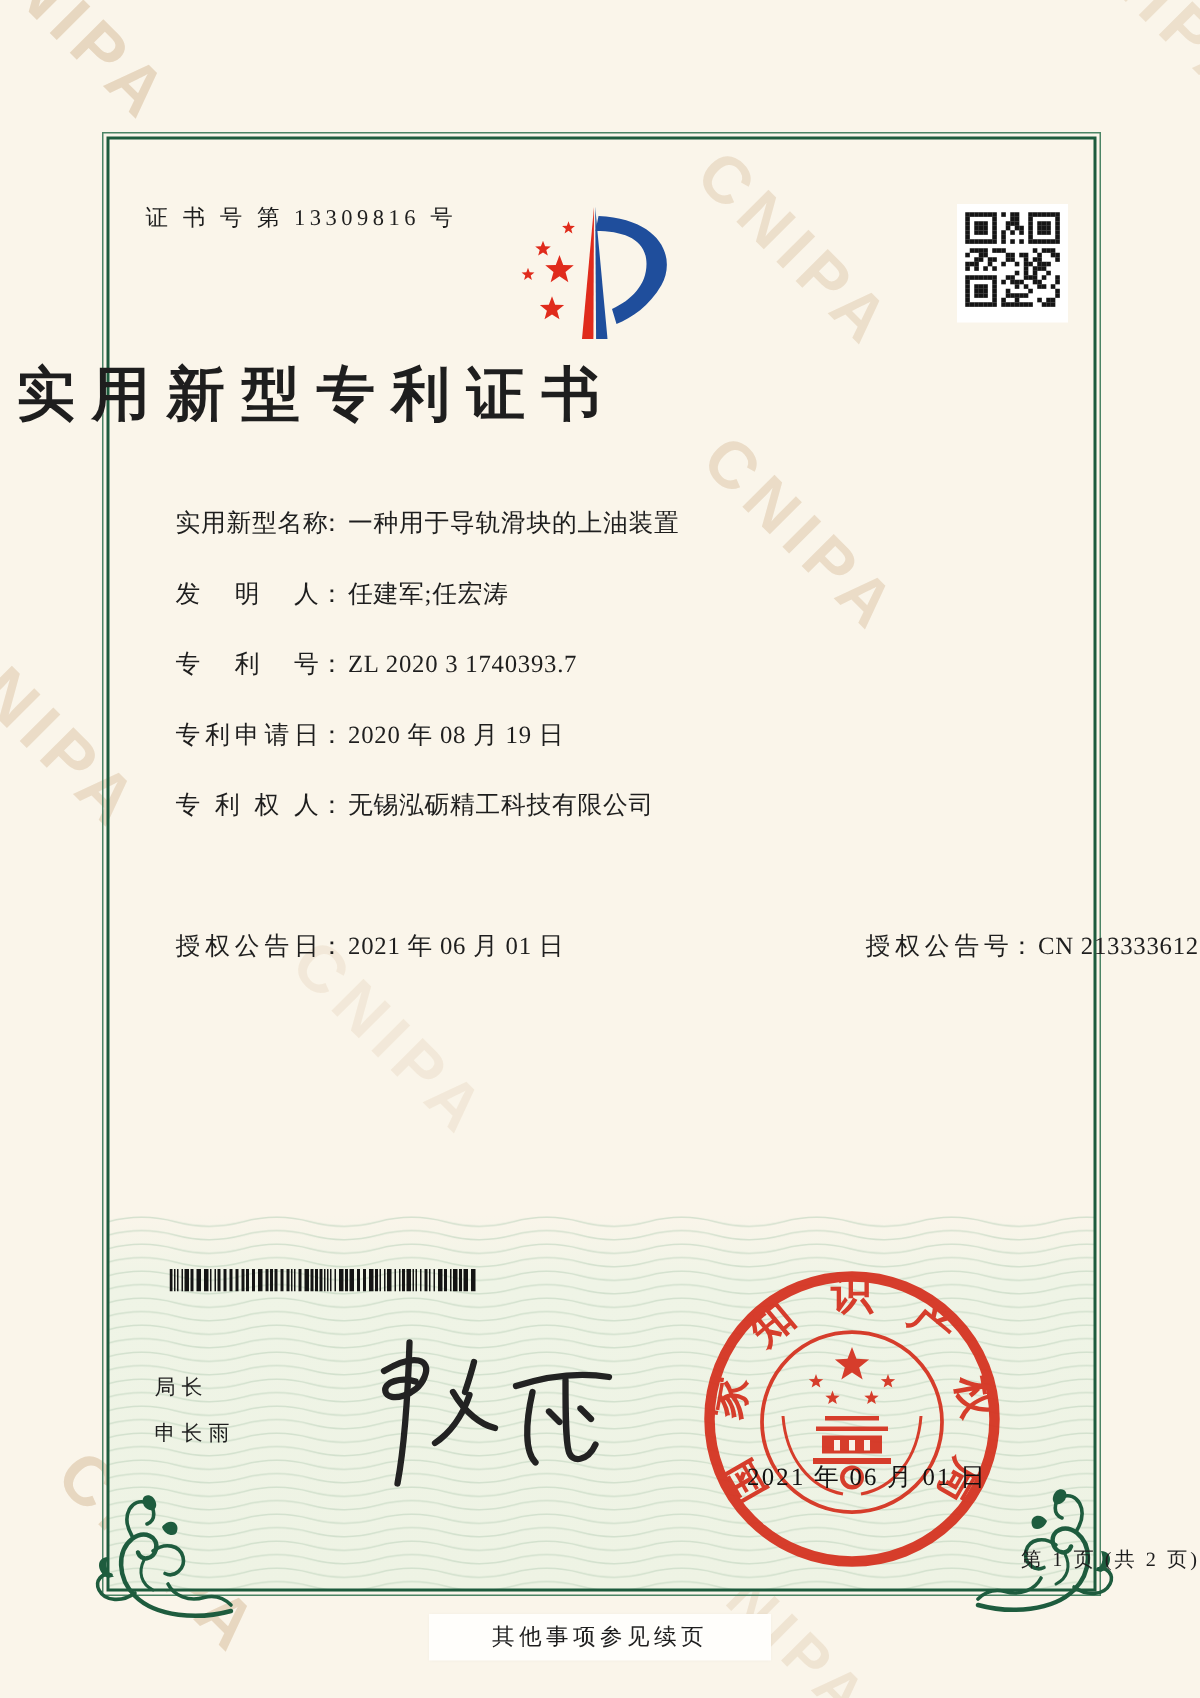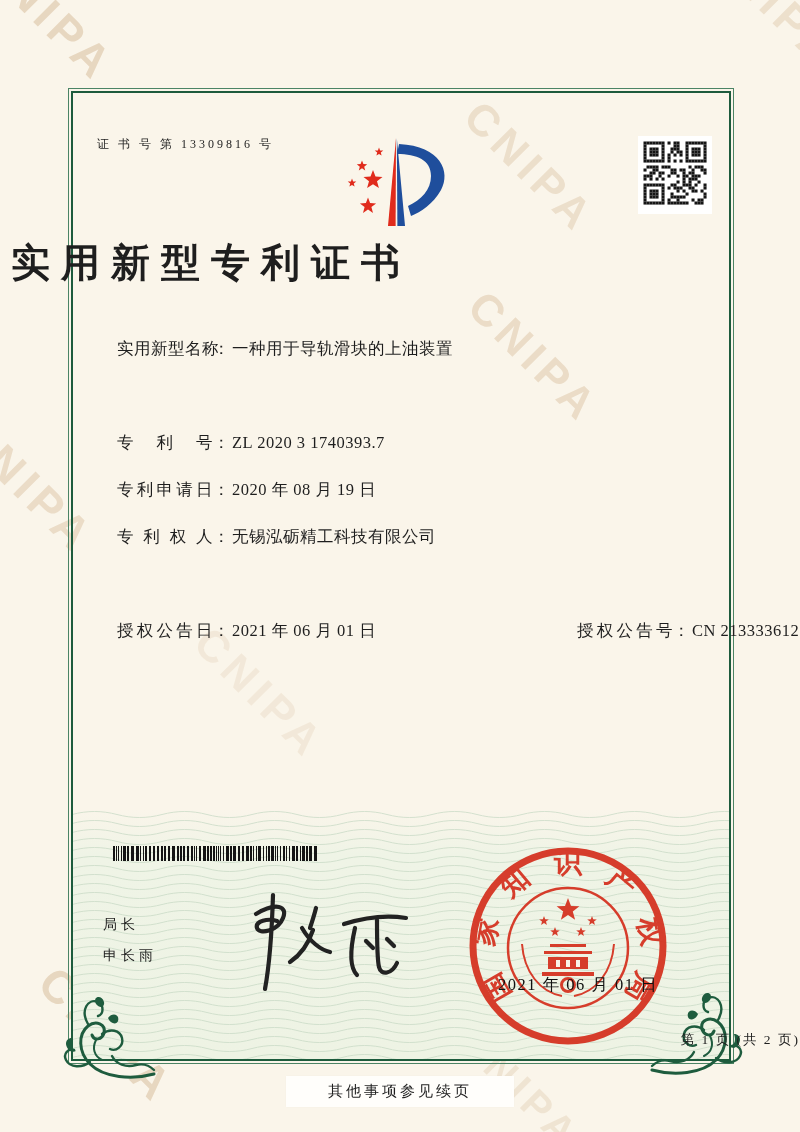--- a/index.html
+++ b/index.html
@@ -20,21 +20,21 @@
   .frame{position:absolute;left:68px;top:88px;width:666px;height:976px;border:1px solid #4b8465;box-sizing:border-box;}
   .frame-inner{position:absolute;left:2px;top:2px;right:2px;bottom:2px;border:2.5px solid #1d5b3d;}
   
   .waveband{position:absolute;left:72px;top:810px;width:658px;height:251px;
             background:linear-gradient(180deg,rgba(239,244,229,0) 0,#eff4e6 45px,#eef3e4 100%);}
   .waveband svg{position:absolute;left:0;top:0;}
   .ornament{position:absolute;pointer-events:none;}
   .orn-left{left:52px;top:994px;}
   .orn-right{left:650px;top:990px;transform:scaleX(-1);}
   
-  .certno{position:absolute;left:97px;top:136px;font-size:12px;letter-spacing:3px;}
+  .certno{position:absolute;left:97px;top:136px;font-size:15px;letter-spacing:3px;}
   .logo{position:absolute;left:345px;top:136px;}
   .qr{position:absolute;left:638px;top:136px;background:#ffffff;padding:4px;}
   .title{position:absolute;left:0;top:236px;width:100%;text-align:left;
          font-size:39px;font-weight:700;letter-spacing:11px;text-indent:11px;}
   
   .row{position:absolute;left:117px;font-size:16.5px;letter-spacing:.5px;white-space:nowrap;}
   .lbl{display:inline-block;width:96px;text-align:justify;text-align-last:justify;vertical-align:top;}
   .colon{display:inline-block;}
   .val{display:inline-block;padding-left:2px;}
   .row2nd{position:absolute;left:460px;top:0;}
@@ -347,20 +347,23 @@
         <rect x="55.5" y="61.5" width="3.06" height="3.06" fill="#151515"></rect>
         <rect x="58.5" y="61.5" width="3.06" height="3.06" fill="#151515"></rect>
       </svg>
   </div>
 
   <div class="title">实用新型专利证书</div>
 
   <div class="row" style="top:338px">
     <span class="lbl">实用新型名称</span><span class="colon">：</span><span class="val">一种用于导轨滑块的上油装置</span>
   </div>
+  <div class="row" style="top:385px">
+    <span class="lbl">发明人</span><span class="colon">：</span><span class="val">任建军;任宏涛</span>
+  </div>
   <div class="row" style="top:432px">
     <span class="lbl">专利号</span><span class="colon">：</span><span class="val">ZL 2020 3 1740393.7</span>
   </div>
   <div class="row" style="top:479px">
     <span class="lbl">专利申请日</span><span class="colon">：</span><span class="val">2020 年 08 月 19 日</span>
   </div>
   <div class="row" style="top:526px">
     <span class="lbl">专利权人</span><span class="colon">：</span><span class="val">无锡泓砺精工科技有限公司</span>
   </div>
   <div class="row" style="top:620px">

